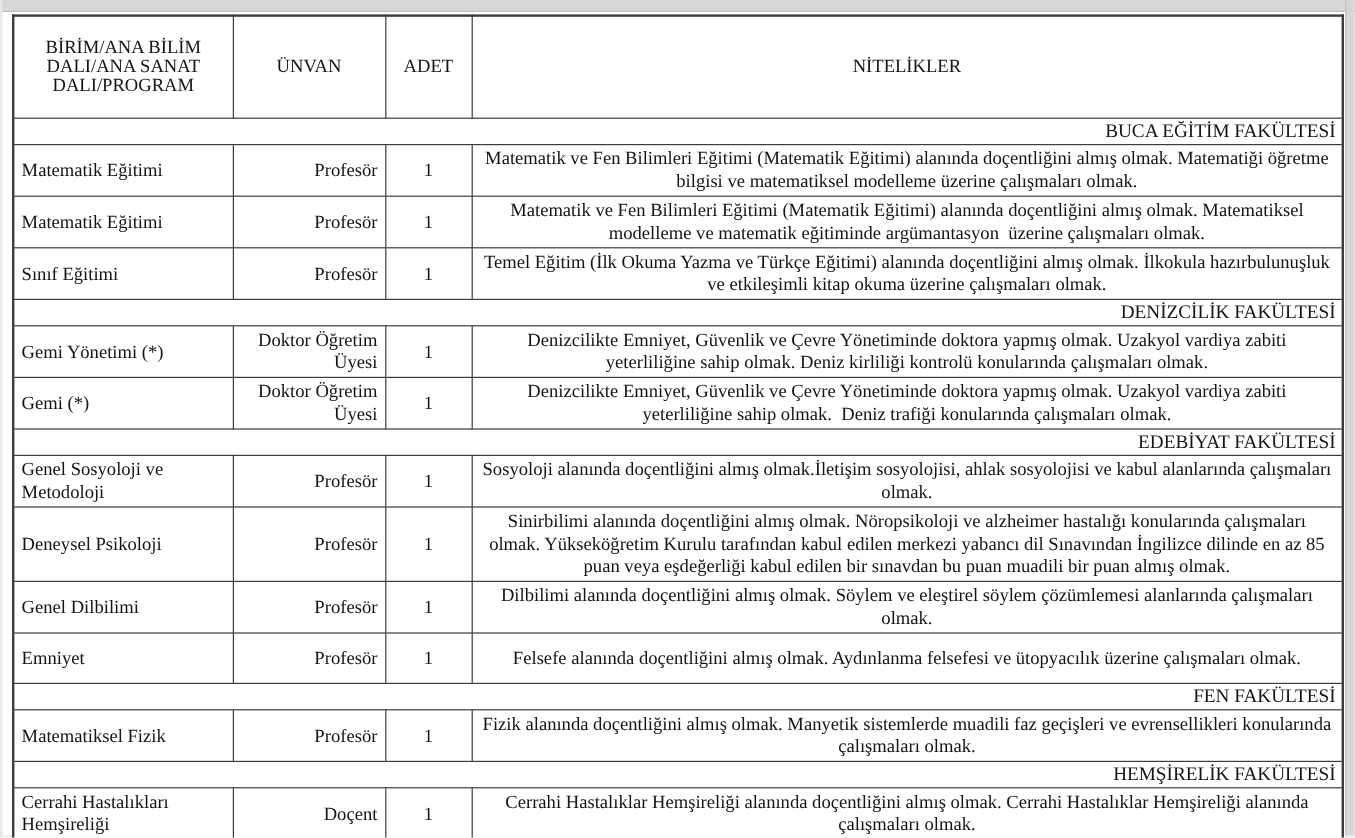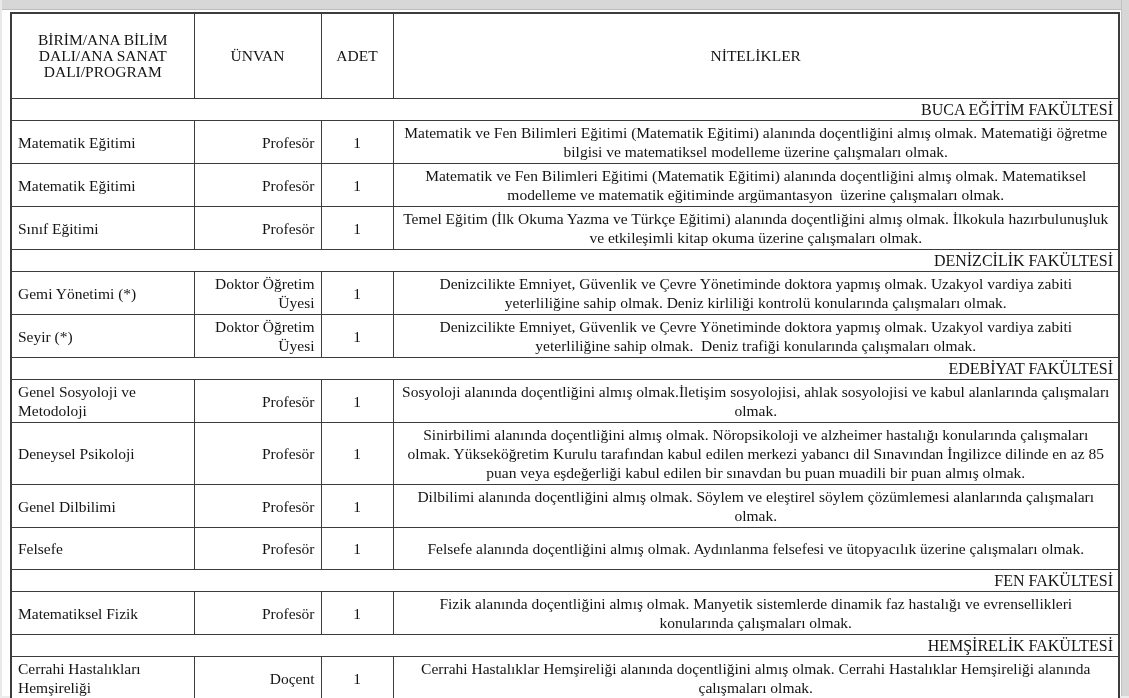--- a/index.html
+++ b/index.html
@@ -123,21 +123,21 @@
       <tr>
         <td colspan="4" class="section-cell">DENİZCİLİK FAKÜLTESİ</td>
       </tr>
       <tr class="pos-row">
         <td class="c-program">Gemi Yönetimi (*)</td>
         <td class="c-unvan">Doktor Öğretim Üyesi</td>
         <td class="c-adet">1</td>
         <td class="c-nitelikler">Denizcilikte Emniyet, Güvenlik ve Çevre Yönetiminde doktora yapmış olmak. Uzakyol vardiya zabiti yeterliliğine sahip olmak. Deniz kirliliği kontrolü konularında çalışmaları olmak.</td>
       </tr>
       <tr class="pos-row">
-        <td class="c-program">Seyir (*)</td>
+        <td class="c-program">Gemi (*)</td>
         <td class="c-unvan">Doktor Öğretim Üyesi</td>
         <td class="c-adet">1</td>
         <td class="c-nitelikler">Denizcilikte Emniyet, Güvenlik ve Çevre Yönetiminde doktora yapmış olmak. Uzakyol vardiya zabiti yeterliliğine sahip olmak.  Deniz trafiği konularında çalışmaları olmak.</td>
       </tr>
       <tr>
         <td colspan="4" class="section-cell">EDEBİYAT FAKÜLTESİ</td>
       </tr>
       <tr class="pos-row">
         <td class="c-program">Genel Sosyoloji ve Metodoloji</td>
         <td class="c-unvan">Profesör</td>
@@ -150,33 +150,33 @@
         <td class="c-adet">1</td>
         <td class="c-nitelikler">Sinirbilimi alanında doçentliğini almış olmak. Nöropsikoloji ve alzheimer hastalığı konularında çalışmaları olmak. Yükseköğretim Kurulu tarafından kabul edilen merkezi yabancı dil Sınavından İngilizce dilinde en az 85 puan veya eşdeğerliği kabul edilen bir sınavdan bu puan muadili bir puan almış olmak.</td>
       </tr>
       <tr class="pos-row">
         <td class="c-program">Genel Dilbilimi</td>
         <td class="c-unvan">Profesör</td>
         <td class="c-adet">1</td>
         <td class="c-nitelikler">Dilbilimi alanında doçentliğini almış olmak. Söylem ve eleştirel söylem çözümlemesi alanlarında çalışmaları olmak.</td>
       </tr>
       <tr class="pos-row">
-        <td class="c-program">Felsefe</td>
+        <td class="c-program">Emniyet</td>
         <td class="c-unvan">Profesör</td>
         <td class="c-adet">1</td>
         <td class="c-nitelikler">Felsefe alanında doçentliğini almış olmak. Aydınlanma felsefesi ve ütopyacılık üzerine çalışmaları olmak.</td>
       </tr>
       <tr>
         <td colspan="4" class="section-cell">FEN FAKÜLTESİ</td>
       </tr>
       <tr class="pos-row">
         <td class="c-program">Matematiksel Fizik</td>
         <td class="c-unvan">Profesör</td>
         <td class="c-adet">1</td>
-        <td class="c-nitelikler">Fizik alanında doçentliğini almış olmak. Manyetik sistemlerde dinamik faz hastalığı ve evrensellikleri konularında çalışmaları olmak.</td>
+        <td class="c-nitelikler">Fizik alanında doçentliğini almış olmak. Manyetik sistemlerde muadili faz geçişleri ve evrensellikleri konularında çalışmaları olmak.</td>
       </tr>
       <tr>
         <td colspan="4" class="section-cell">HEMŞİRELİK FAKÜLTESİ</td>
       </tr>
       <tr class="pos-row">
         <td class="c-program">Cerrahi Hastalıkları Hemşireliği</td>
         <td class="c-unvan">Doçent</td>
         <td class="c-adet">1</td>
         <td class="c-nitelikler">Cerrahi Hastalıklar Hemşireliği alanında doçentliğini almış olmak. Cerrahi Hastalıklar Hemşireliği alanında çalışmaları olmak.</td>
       </tr>

